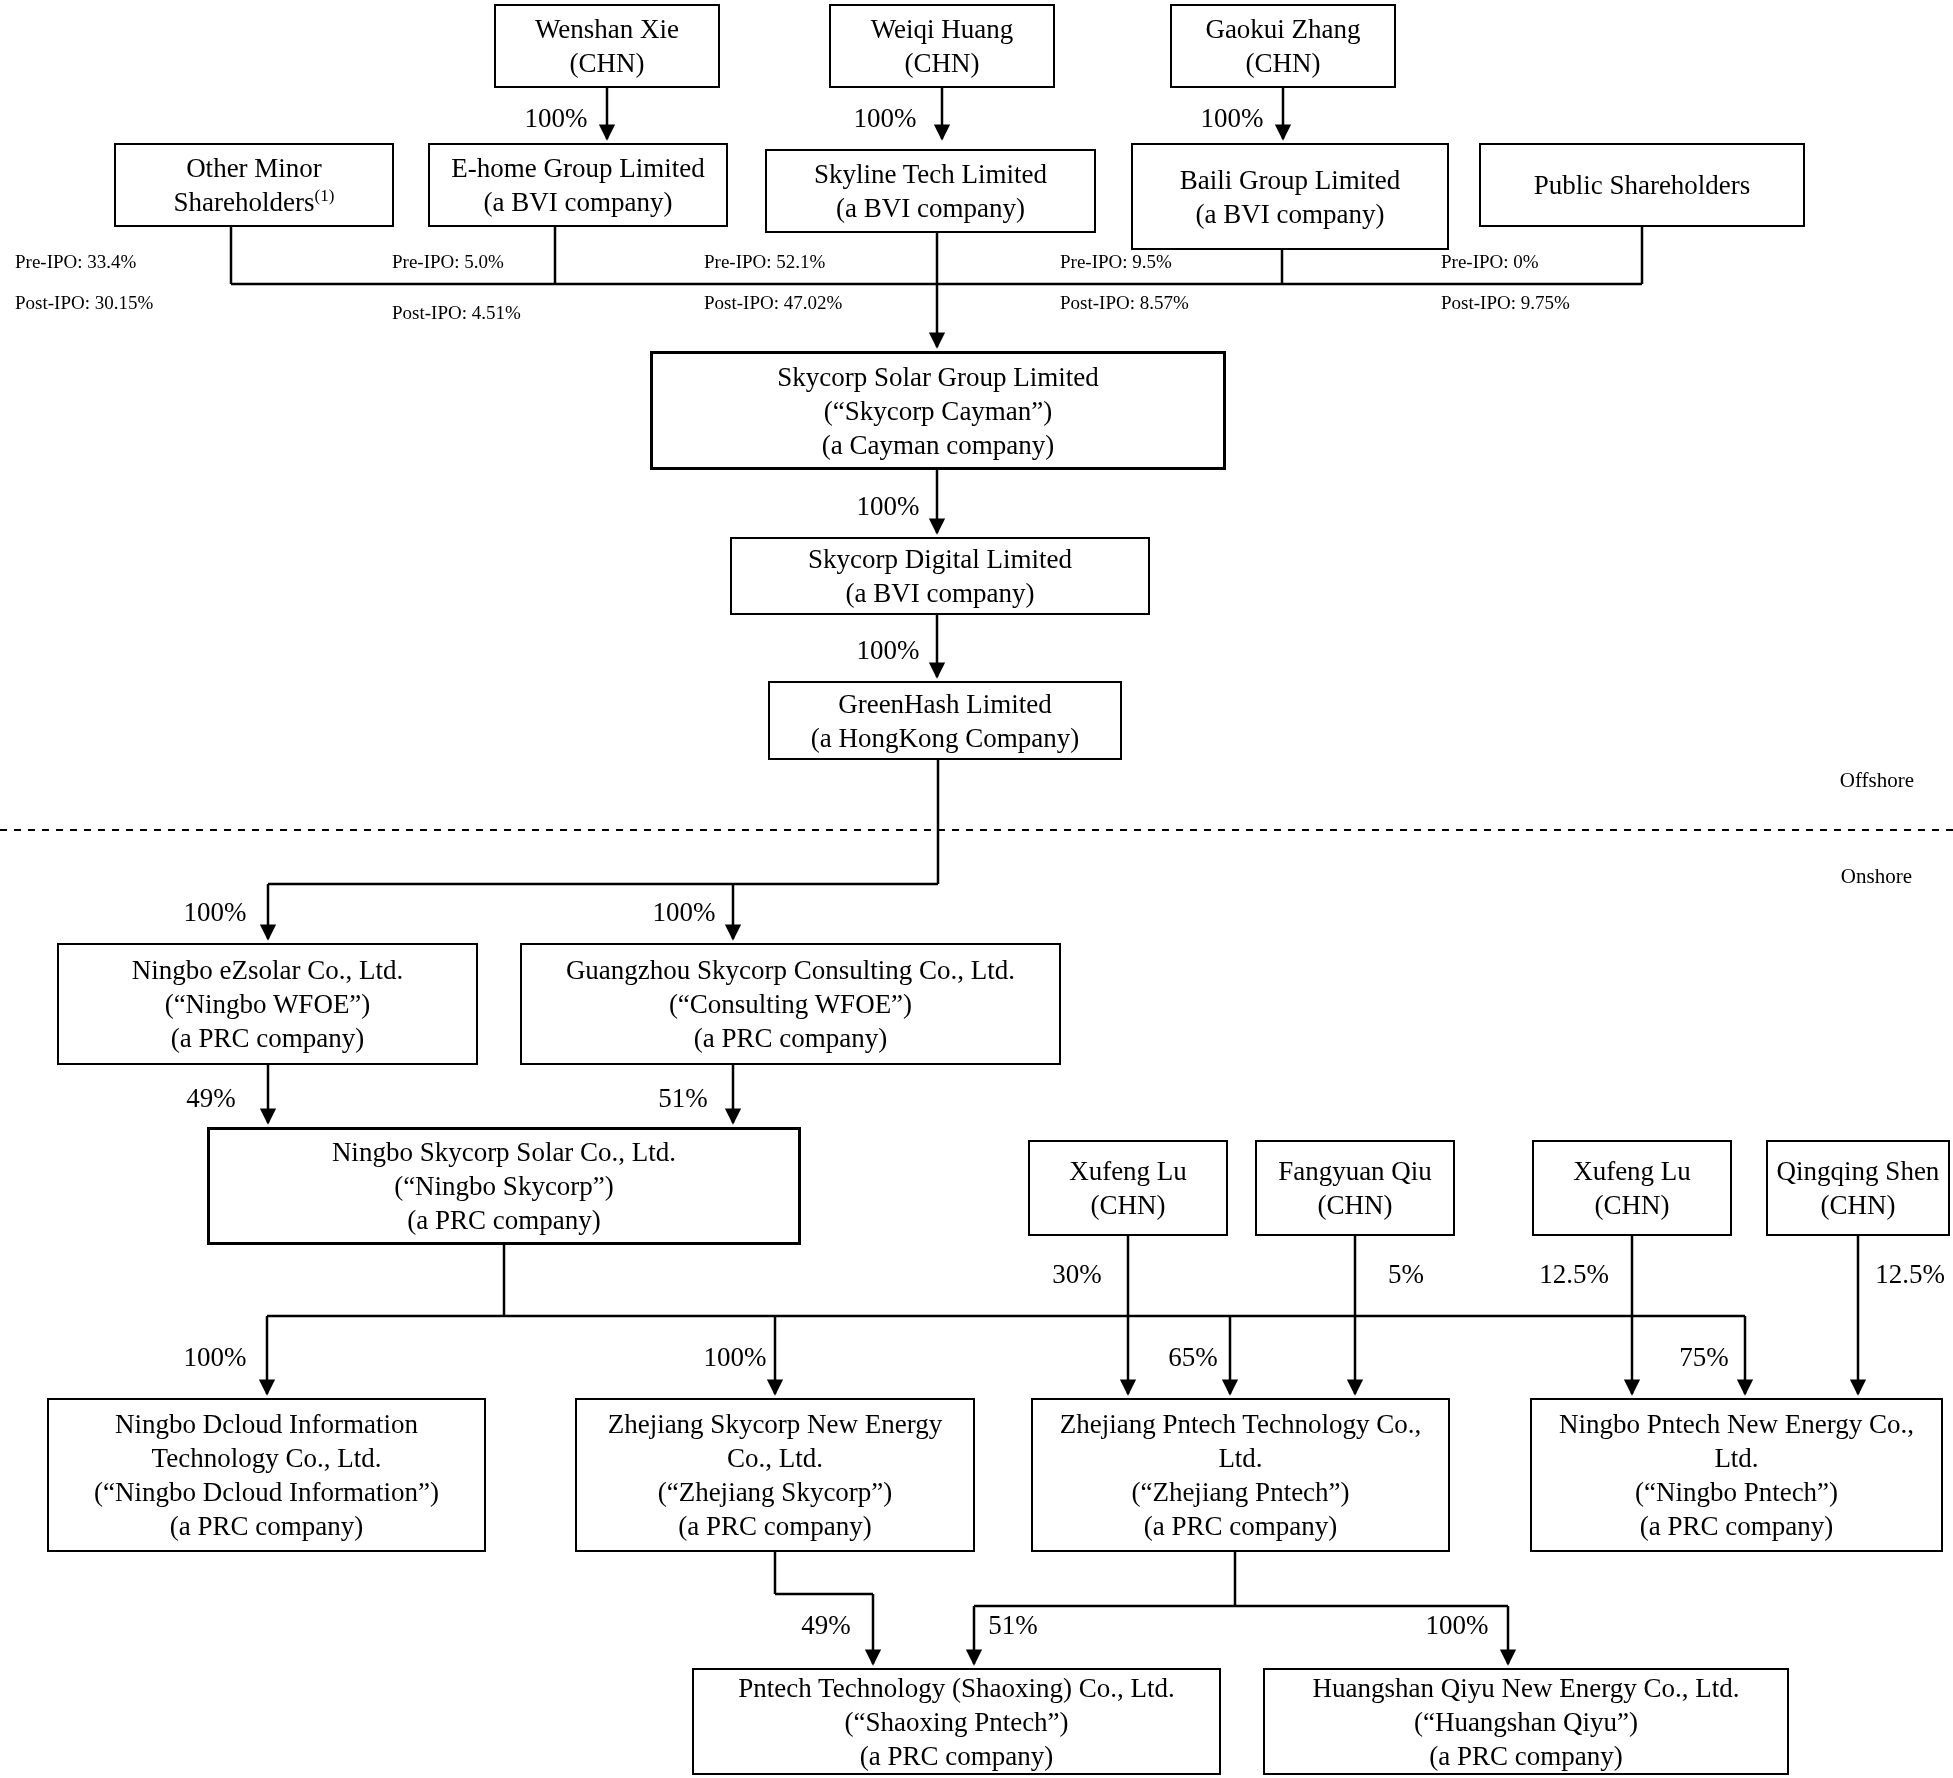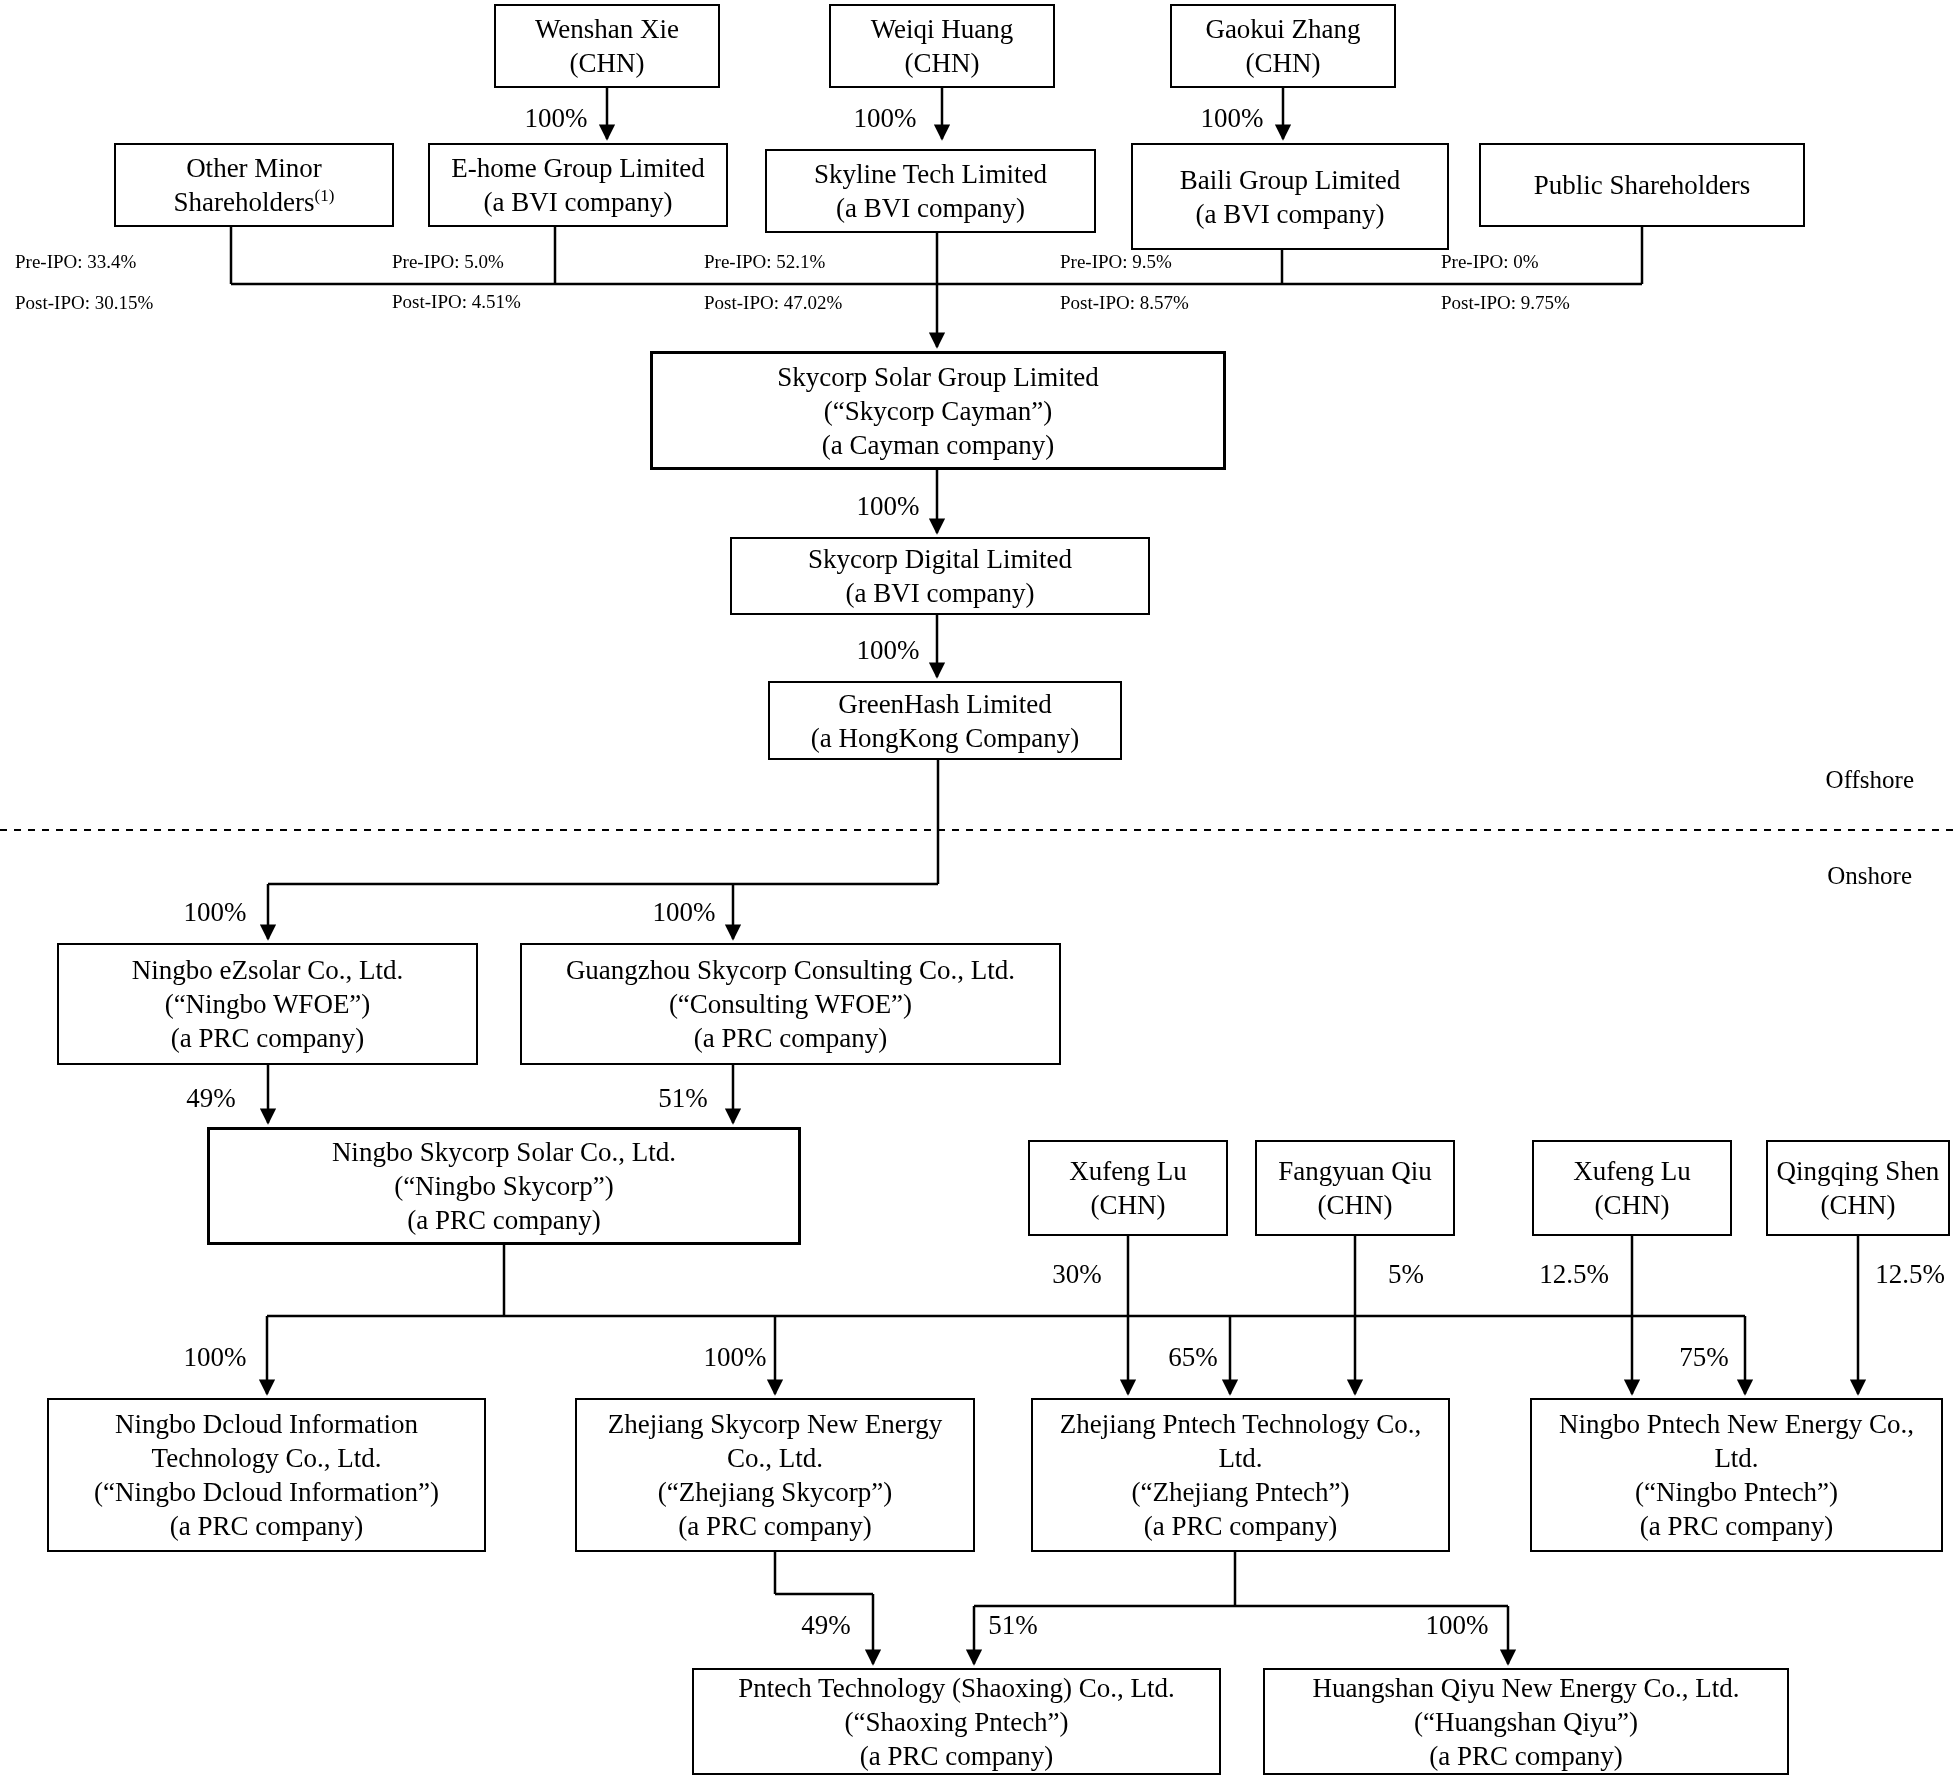--- a/index.html
+++ b/index.html
@@ -18,21 +18,21 @@
   .ln sup{font-size:17px;vertical-align:super;line-height:0;}
   .lbl{
     position:absolute;font-size:27px;line-height:28px;white-space:nowrap;
     transform:translate(-50%,-50%);
   }
   .lbl-left{
     position:absolute;font-size:19px;line-height:28px;white-space:nowrap;
     transform:translateY(-50%);
   }
   .lbl-right{
-    position:absolute;font-size:25px;line-height:28px;white-space:nowrap;
+    position:absolute;font-size:21px;line-height:28px;white-space:nowrap;
     transform:translateY(-50%);
   }
 </style>
 </head>
 <body>
 
 <div id="stage">
 
   <svg id="wires" width="1953" height="1778" viewBox="0 0 1953 1778" xmlns="http://www.w3.org/2000/svg">
     <defs>
@@ -206,21 +206,21 @@
     <div class="ln">(a PRC company)</div>
   </div>
 
   <div class="lbl" style="left:556px;top:118px">100%</div>
   <div class="lbl" style="left:885px;top:118px">100%</div>
   <div class="lbl" style="left:1232px;top:118px">100%</div>
 
   <div class="lbl-left" style="left:15px;top:262px">Pre-IPO: 33.4%</div>
   <div class="lbl-left" style="left:15px;top:303px">Post-IPO: 30.15%</div>
   <div class="lbl-left" style="left:392px;top:262px">Pre-IPO: 5.0%</div>
-  <div class="lbl-left" style="left:392px;top:302px">Post-IPO: 4.51%</div>
+  <div class="lbl-left" style="left:392px;top:313px">Post-IPO: 4.51%</div>
   <div class="lbl-left" style="left:704px;top:262px">Pre-IPO: 52.1%</div>
   <div class="lbl-left" style="left:704px;top:303px">Post-IPO: 47.02%</div>
   <div class="lbl-left" style="left:1060px;top:262px">Pre-IPO: 9.5%</div>
   <div class="lbl-left" style="left:1060px;top:303px">Post-IPO: 8.57%</div>
   <div class="lbl-left" style="left:1441px;top:262px">Pre-IPO: 0%</div>
   <div class="lbl-left" style="left:1441px;top:303px">Post-IPO: 9.75%</div>
 
   <div class="lbl" style="left:888px;top:506px">100%</div>
   <div class="lbl" style="left:888px;top:650px">100%</div>
 

